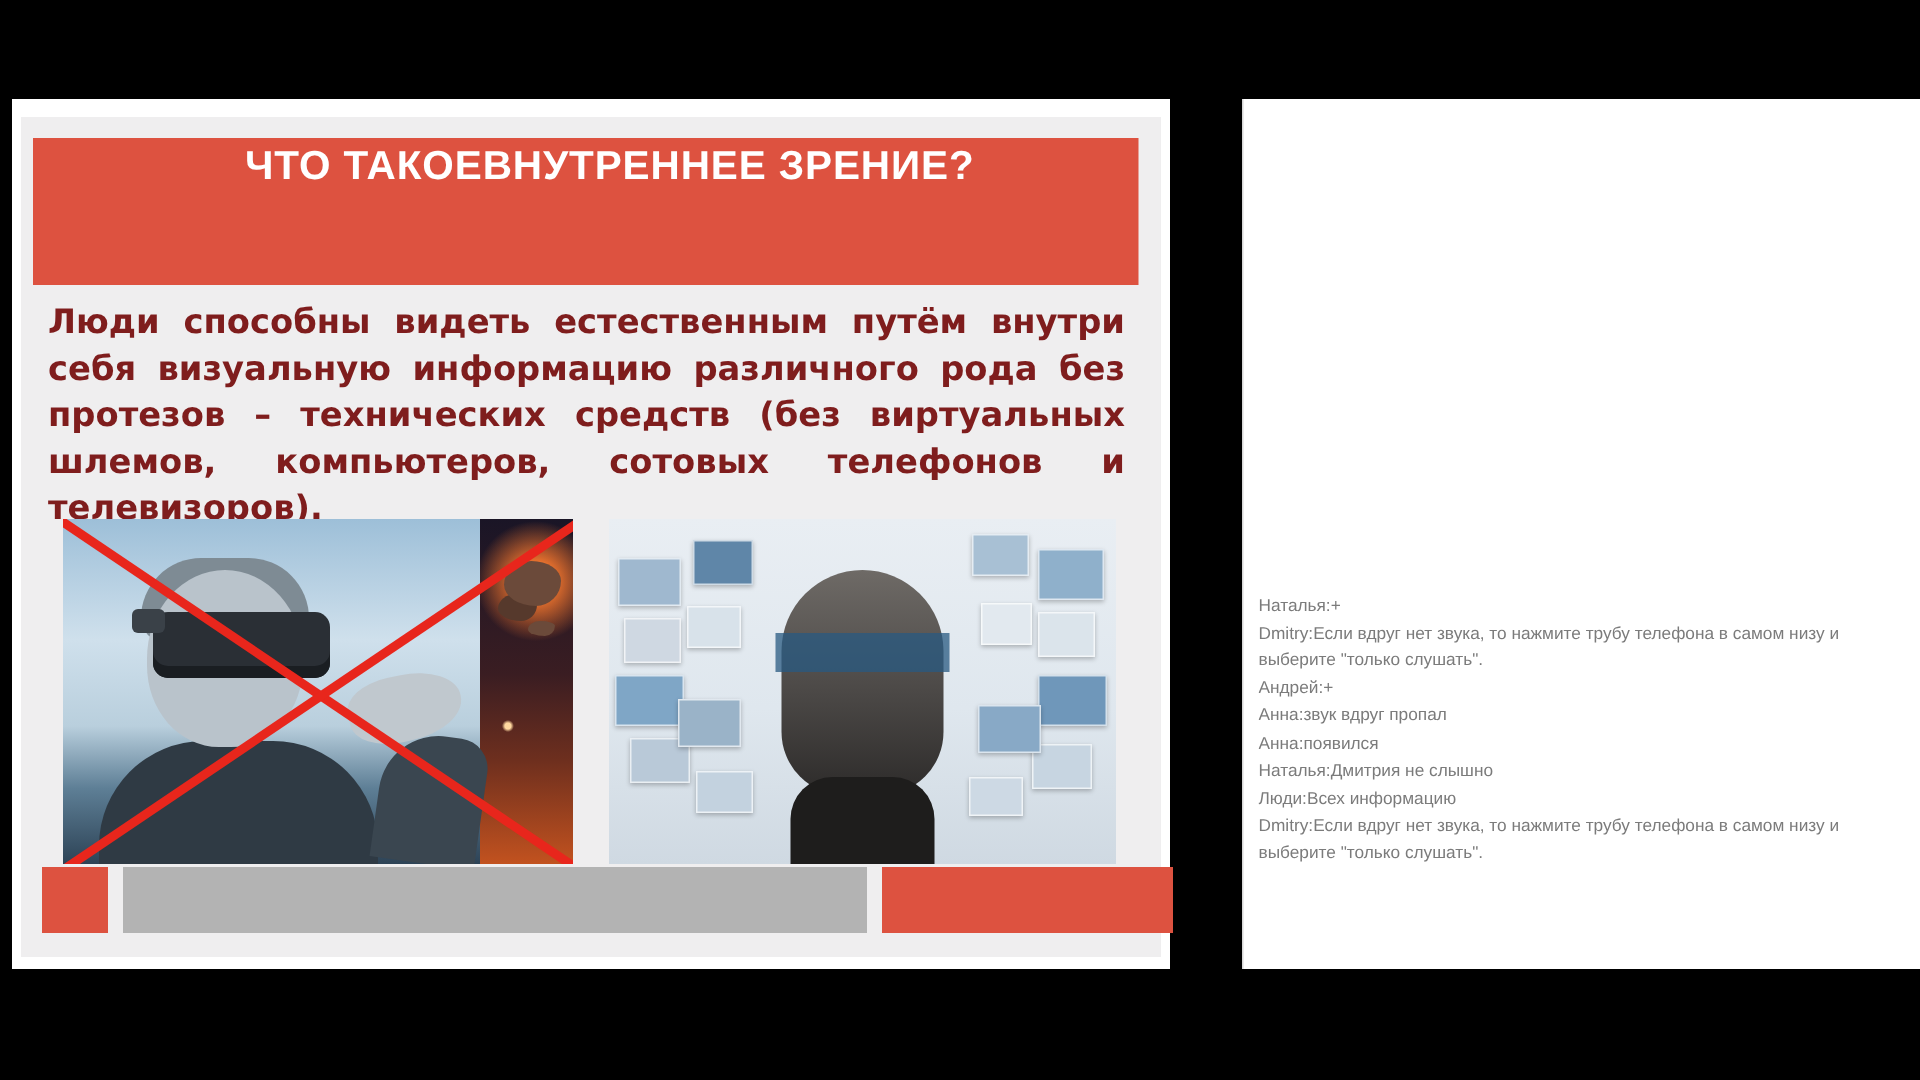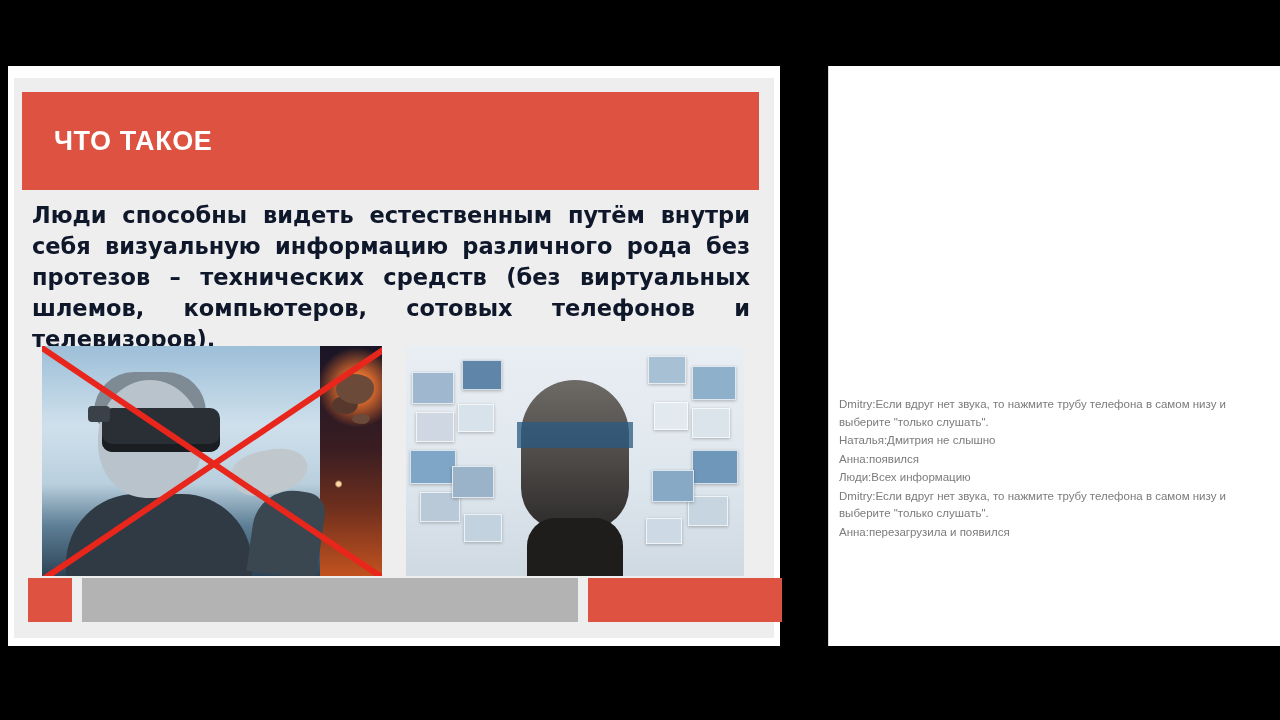--- a/index.html
+++ b/index.html
@@ -59,21 +59,21 @@
 
   
   .slide-header {
     position: absolute;
     top: 14px;
     left: 8px;
     width: 737px;
     height: 98px;
     background: #dd5240;
     display: flex;
-    flex-direction: column;
+    flex-direction: row;
     justify-content: center;
     padding-left: 32px;
     box-sizing: border-box;
   }
   .slide-header .line {
     color: #ffffff;
     font-weight: bold;
     font-size: 27px;
     letter-spacing: 0.6px;
     line-height: 36px;
@@ -81,21 +81,21 @@
 
   
   .slide-body {
     position: absolute;
     top: 122px;
     left: 18px;
     width: 718px;
   }
   .slide-body p {
     margin: 0;
-    color: #0f172a;
+    color: #7f1d1d;
     font-weight: bold;
     font-size: 22.5px;
     line-height: 31px;
     text-align: justify;
     text-align-last: left;
     font-family: "DejaVu Sans", sans-serif;
   }
 
   
   .img-row {
@@ -313,20 +313,21 @@
 
   <div class="bar-top"></div>
 
   <div class="stage">
 
     <div class="slide-area">
       <div class="slide-inner">
 
         <div class="slide-header">
           <div class="line">ЧТО ТАКОЕ</div>
+          <div class="line">ВНУТРЕННЕЕ ЗРЕНИЕ?</div>
         </div>
 
         <div class="slide-body">
           <p>Люди способны видеть естественным путём внутри себя визуальную информацию различного рода без протезов – технических средств (без виртуальных шлемов, компьютеров, сотовых телефонов и телевизоров).</p>
         </div>
 
         <div class="img-row">
 
           <div class="photo photo-left">
             <div class="vr-scene">
@@ -378,36 +379,42 @@
           <div class="sb-red"></div>
         </div>
 
       </div>
     </div>
 
     <div class="chat-panel">
       <div class="chat-log">
 
         <div class="chat-msg">
+          <span class="author">Наталья:</span><span class="text">+</span>
+        </div>
+        <div class="chat-msg">
           <span class="author">Dmitry:</span><span class="text">Если вдруг нет звука, то нажмите трубу телефона в самом низу и выберите "только слушать".</span>
         </div>
         <div class="chat-msg">
+          <span class="author">Андрей:</span><span class="text">+</span>
+        </div>
+        <div class="chat-msg">
+          <span class="author">Анна:</span><span class="text">звук вдруг пропал</span>
+        </div>
+        <div class="chat-msg">
+          <span class="author">Анна:</span><span class="text">появился</span>
+        </div>
+        <div class="chat-msg">
           <span class="author">Наталья:</span><span class="text">Дмитрия не слышно</span>
         </div>
         <div class="chat-msg">
-          <span class="author">Анна:</span><span class="text">появился</span>
-        </div>
-        <div class="chat-msg">
           <span class="author">Люди:</span><span class="text">Всех информацию</span>
         </div>
         <div class="chat-msg">
           <span class="author">Dmitry:</span><span class="text">Если вдруг нет звука, то нажмите трубу телефона в самом низу и выберите "только слушать".</span>
-        </div>
-        <div class="chat-msg">
-          <span class="author">Анна:</span><span class="text">перезагрузила и появился</span>
         </div>
 
       </div>
     </div>
 
   </div>
 
   <div class="bar-bottom"></div>
 
 </div>

